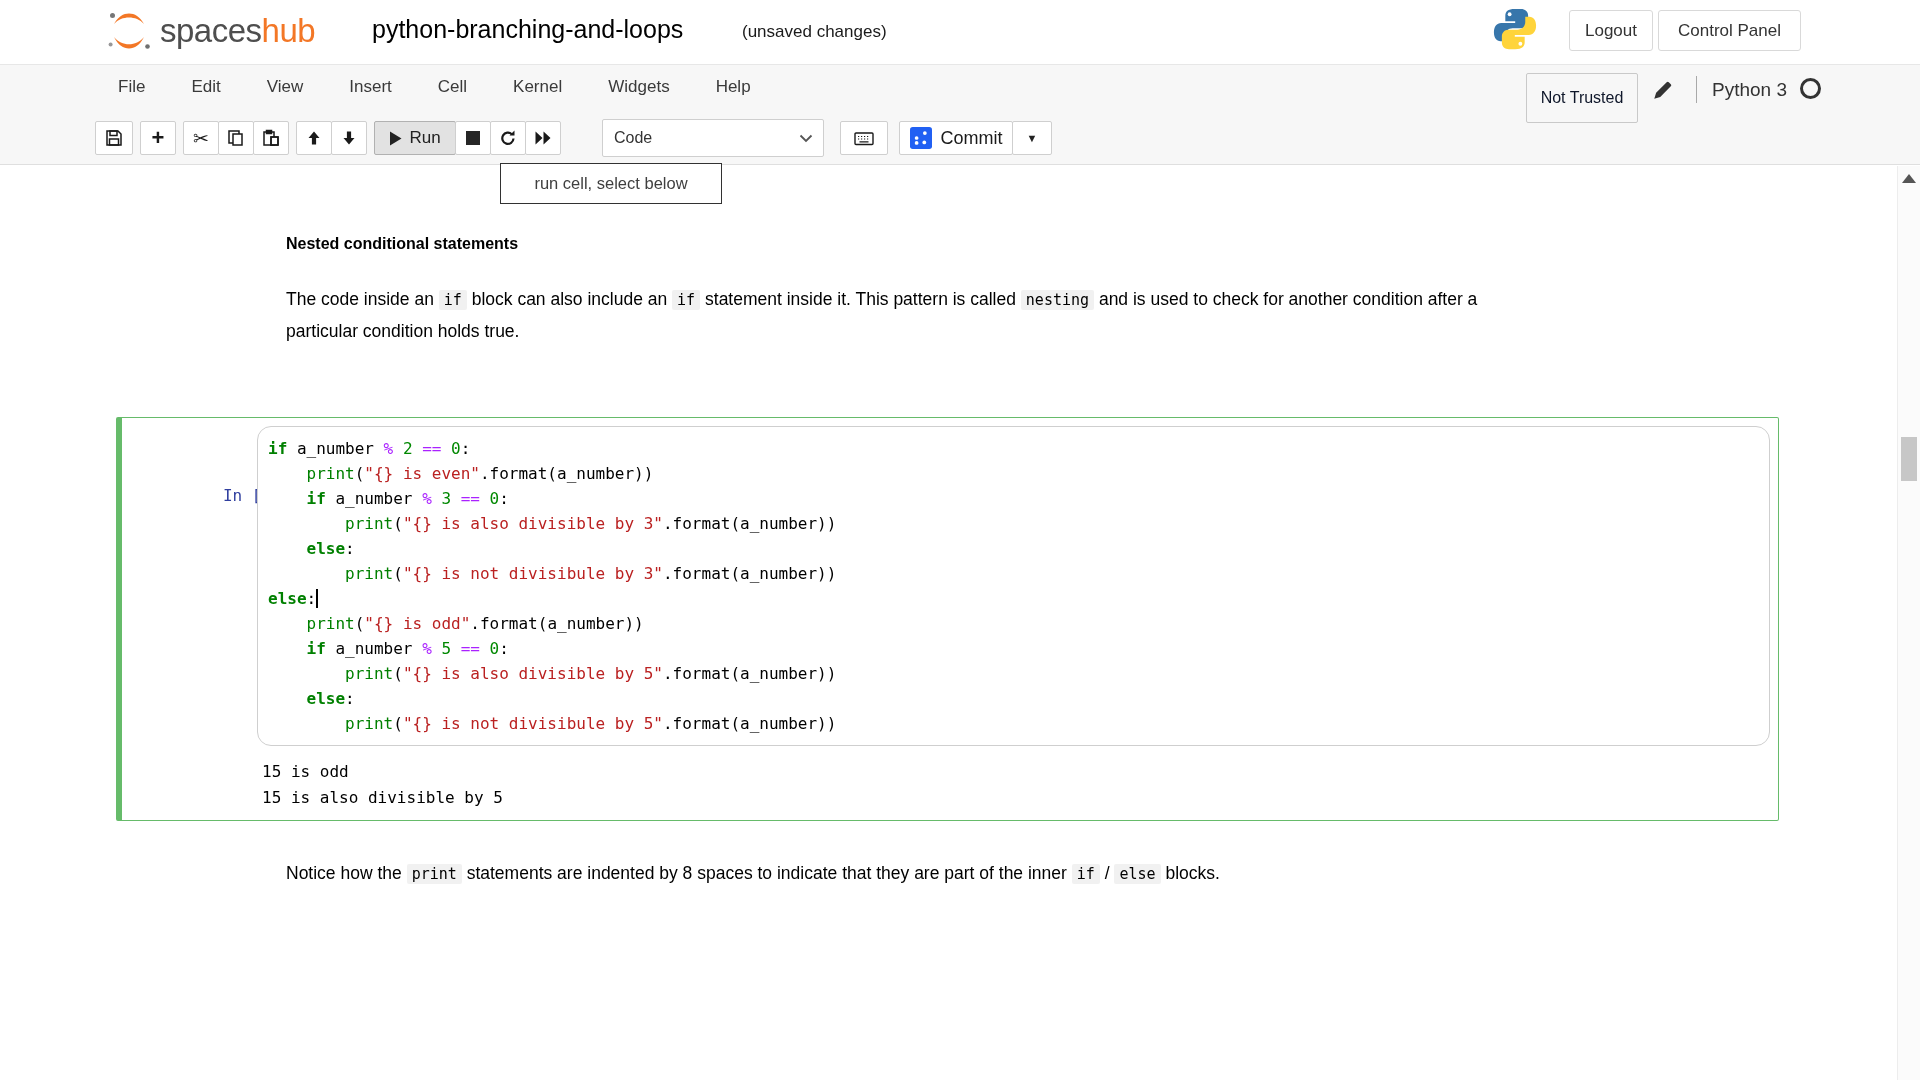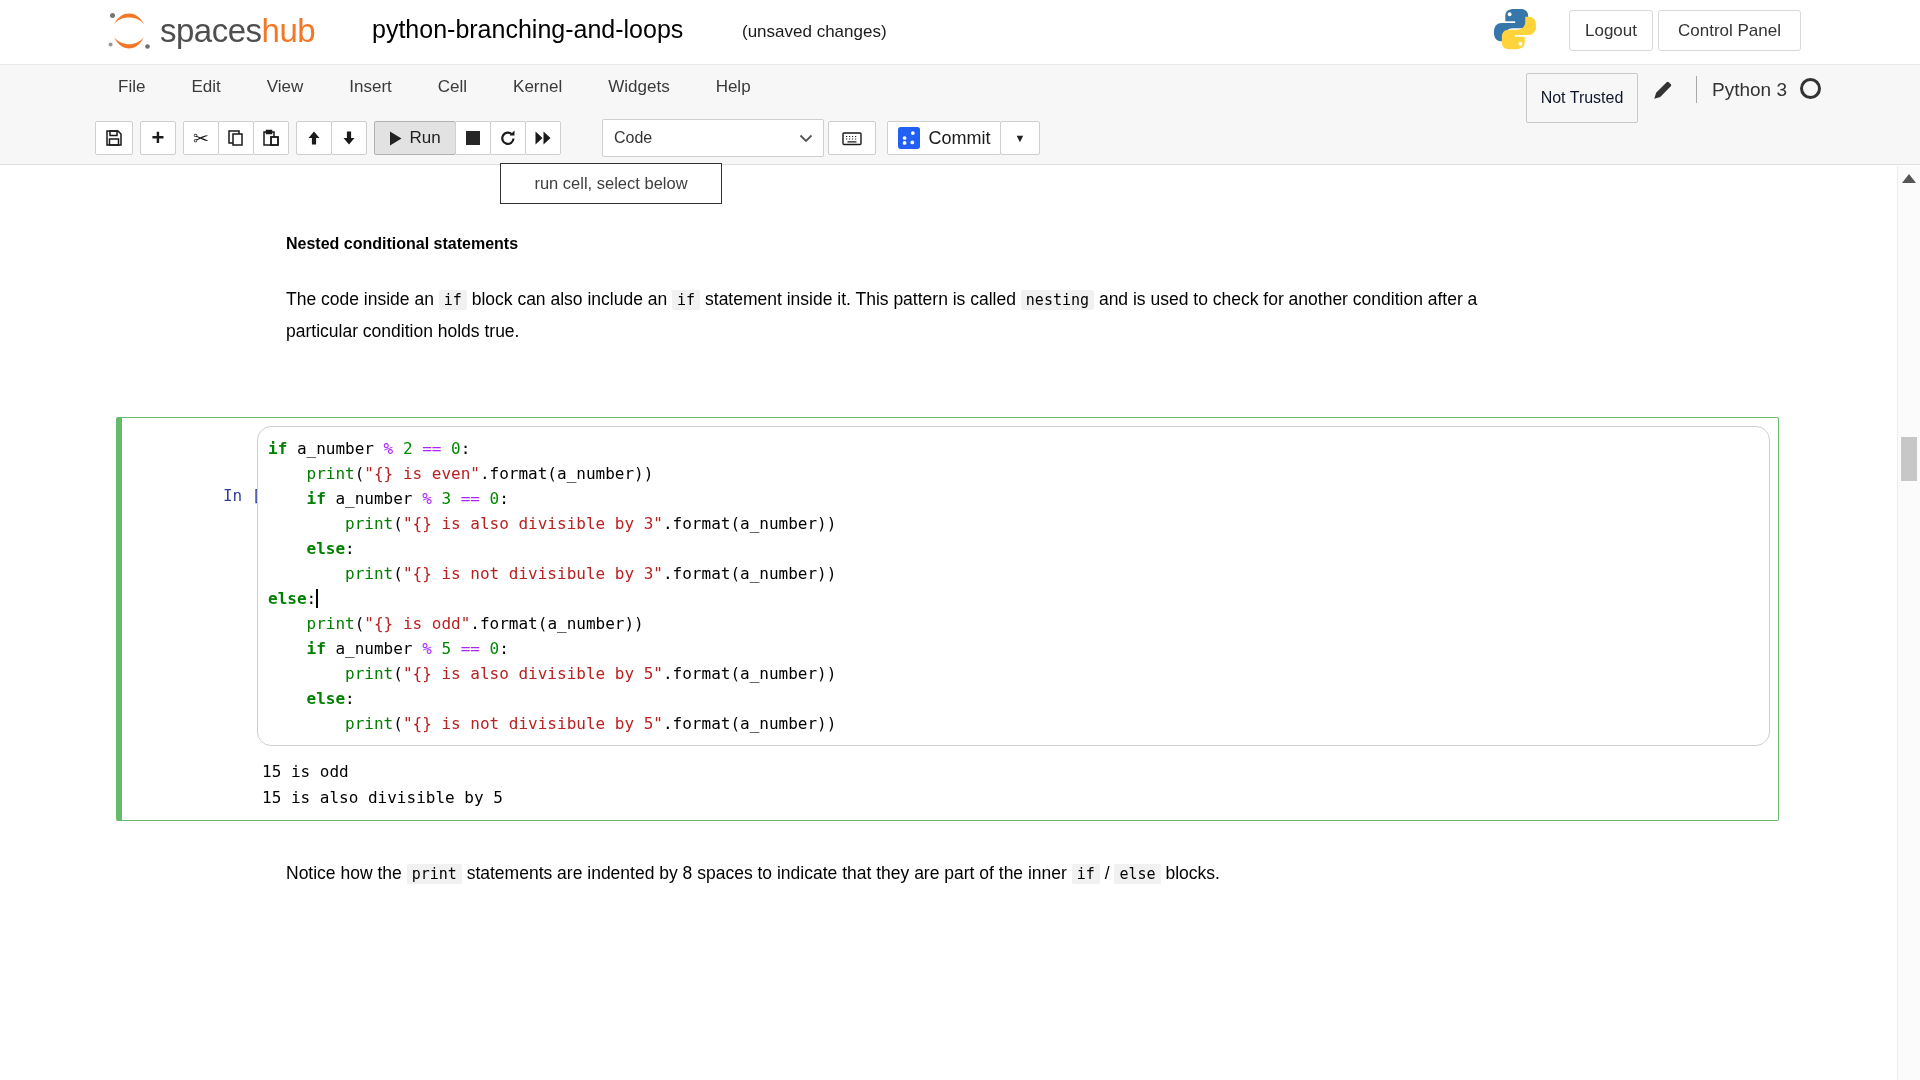--- a/index.html
+++ b/index.html
@@ -41,21 +41,21 @@
   .tbtn{min-width:36px;box-sizing:border-box;background:#fff;border:1px solid #cfcfcf;border-radius:2px;
         display:flex;align-items:center;justify-content:center;color:#1a1a1a;cursor:pointer;}
   .tgroup .tbtn + .tbtn{margin-left:-1px;}
   .tbtn.run{width:82px;background:#e2e2e2;border-color:#b1b1b1;font-size:17px;gap:7px;color:#222;}
   .glyph-plus{font-size:22px;font-weight:bold;line-height:1;}
   .glyph-cut{font-size:19px;line-height:1;}
   .stopsq{width:14px;height:14px;background:#262626;}
   .gap40{width:34px;}
   .tsel{width:222px;height:38px;margin-top:-2px;box-sizing:border-box;background:#fff;
         border:1px solid #cfcfcf;border-radius:2px;display:flex;align-items:center;
-        justify-content:space-between;padding:0 10px 0 11px;font-size:16px;color:#333;cursor:pointer;margin-right:4px;}
+        justify-content:space-between;padding:0 10px 0 11px;font-size:16px;color:#333;cursor:pointer;margin-right:16px;}
   .tbtn.kbd{width:48px;}
   .tbtn.commit{width:114px;font-size:18px;gap:9px;margin-left:4px;}
   .tbtn.caret{width:40px;font-size:11px;color:#222;}
 
   
   .tooltip{position:absolute;left:500px;top:163px;width:222px;height:41px;background:#fff;
            border:1px solid #323232;box-sizing:border-box;display:flex;align-items:center;
            justify-content:center;font-size:16.5px;color:#3f3f3f;z-index:6;}
 
   

